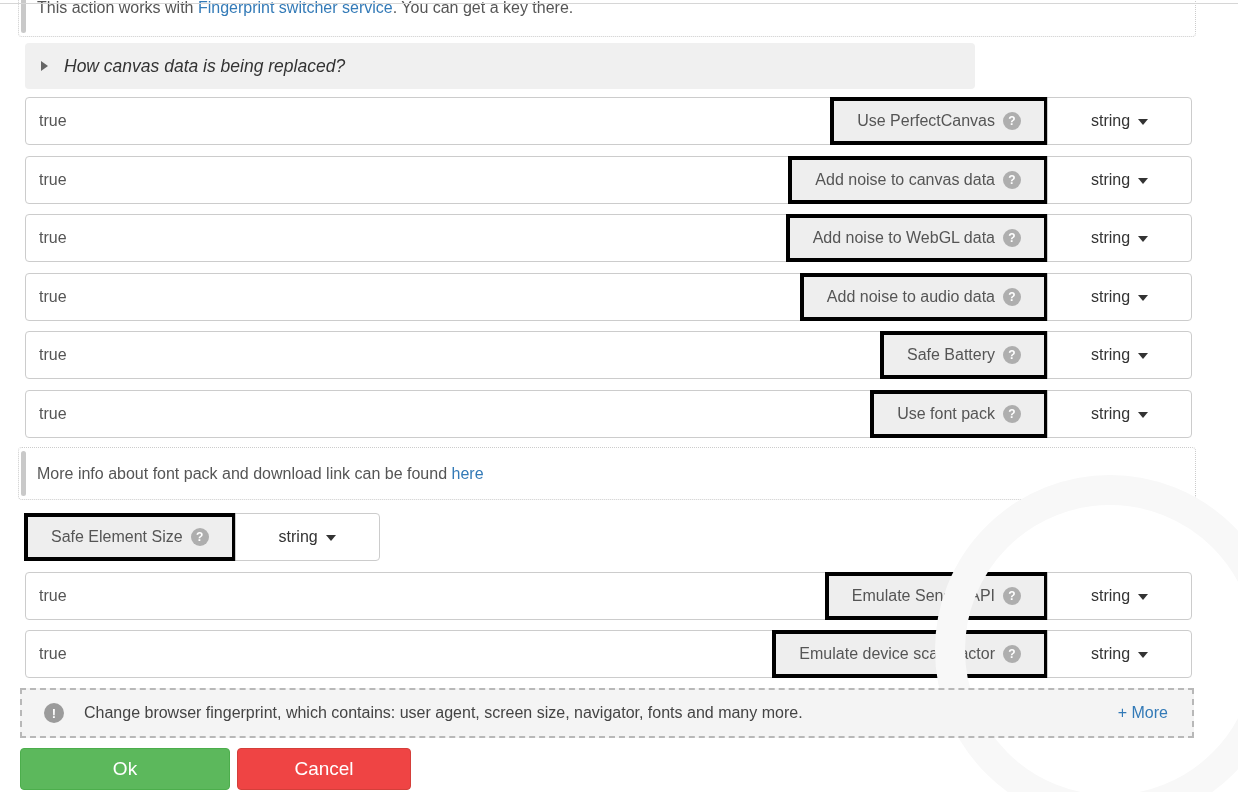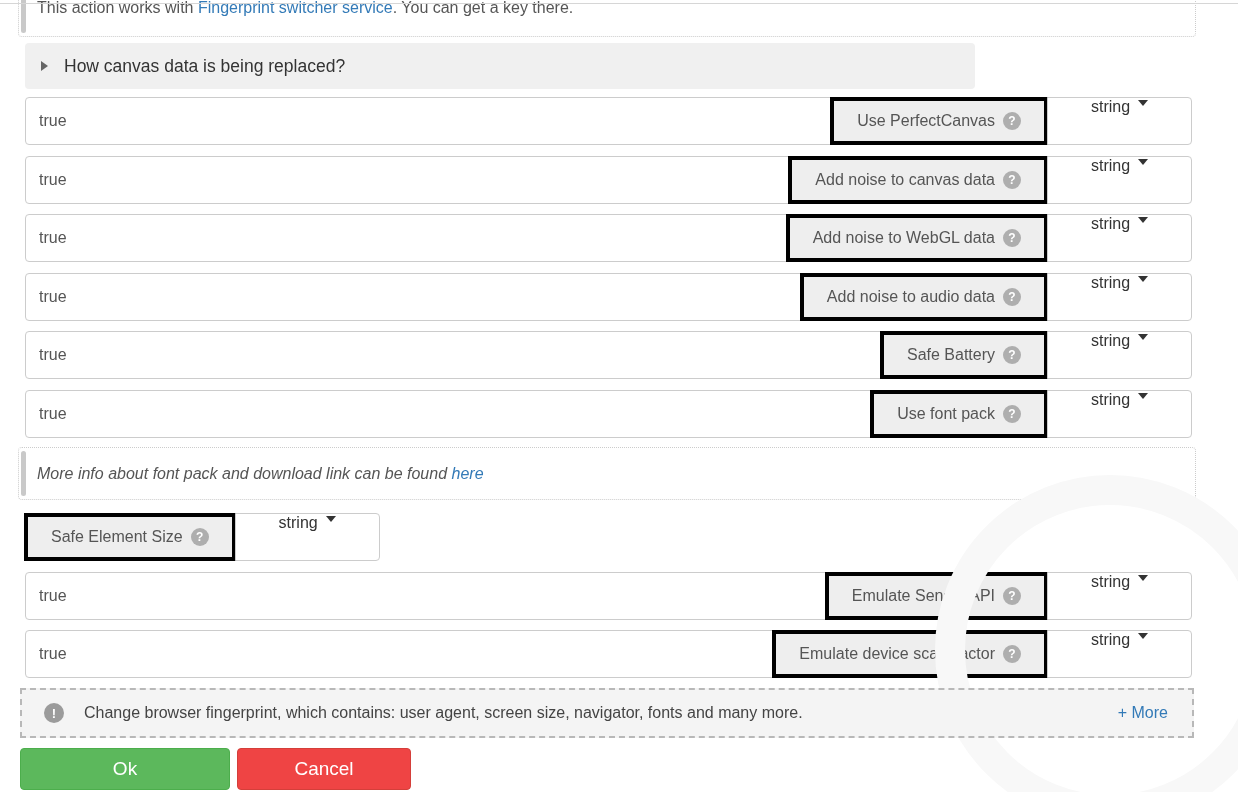--- a/index.html
+++ b/index.html
@@ -18,27 +18,27 @@
     box-sizing:border-box;z-index:2;
   }
   .note-bar{position:absolute;left:2px;top:3px;bottom:3px;width:5px;background:#c9c9c9;border-radius:3px;}
   .note-text{position:absolute;left:18px;font-size:16px;color:#555;white-space:nowrap;}
   .note-link{color:#337ab7;text-decoration:none;cursor:pointer;}
 
   #top-note{left:18px;top:-31px;width:1178px;height:68px;}
   #top-note .note-text{top:29px;}
 
   #font-note{left:18px;top:447px;width:1178px;height:53px;}
-  #font-note .note-text{top:17px;font-style:italic;}
+  #font-note .note-text{top:17px;}
 
   
   .section-header{
     position:absolute;left:25px;top:43px;width:950px;height:46px;
     background:#f0f0f0;border-radius:4px;box-sizing:border-box;
-    display:flex;align-items:center;cursor:pointer;z-index:2;
+    display:flex;align-items:center;cursor:pointer;z-index:2;font-style:italic;
   }
   .tri-right{
     width:0;height:0;margin-left:16px;
     border-left:7px solid #666;border-top:5px solid transparent;border-bottom:5px solid transparent;
   }
   .section-header .hdr-label{margin-left:16px;font-size:17.5px;color:#333;}
 
   
   .row{position:absolute;left:25px;width:1167px;height:48px;display:flex;z-index:2;}
   .row .input{
@@ -52,21 +52,21 @@
     font-size:16px;color:#555;white-space:nowrap;
   }
   .help{
     display:inline-flex;align-items:center;justify-content:center;
     width:18px;height:18px;border-radius:50%;background:#aeaeae;color:#fff;
     font-size:12px;font-weight:bold;margin-left:8px;cursor:pointer;flex:0 0 auto;
   }
   .row .dd{
     flex:0 0 145px;background:#fff;border:1px solid #ccc;margin-left:-1px;
     border-radius:0 4px 4px 0;box-sizing:border-box;
-    display:flex;justify-content:center;gap:8px;
+    display:flex;align-items:center;justify-content:center;gap:8px;
     font-family:inherit;font-size:16px;color:#333;cursor:pointer;padding:0;
   }
   .caret{
     width:0;height:0;display:inline-block;margin-top:2px;
     border-top:6px solid #333;border-left:5px solid transparent;border-right:5px solid transparent;
   }
 
   
   .fp-box{
     position:absolute;left:20px;top:688px;width:1174px;height:50px;

